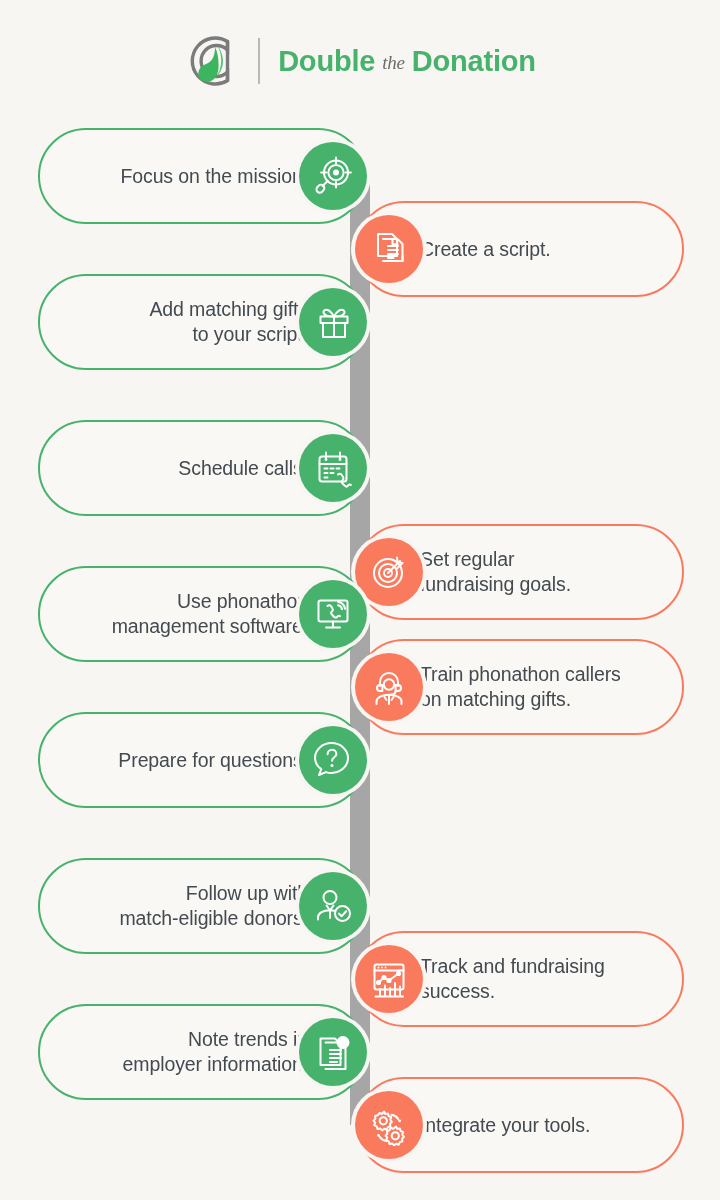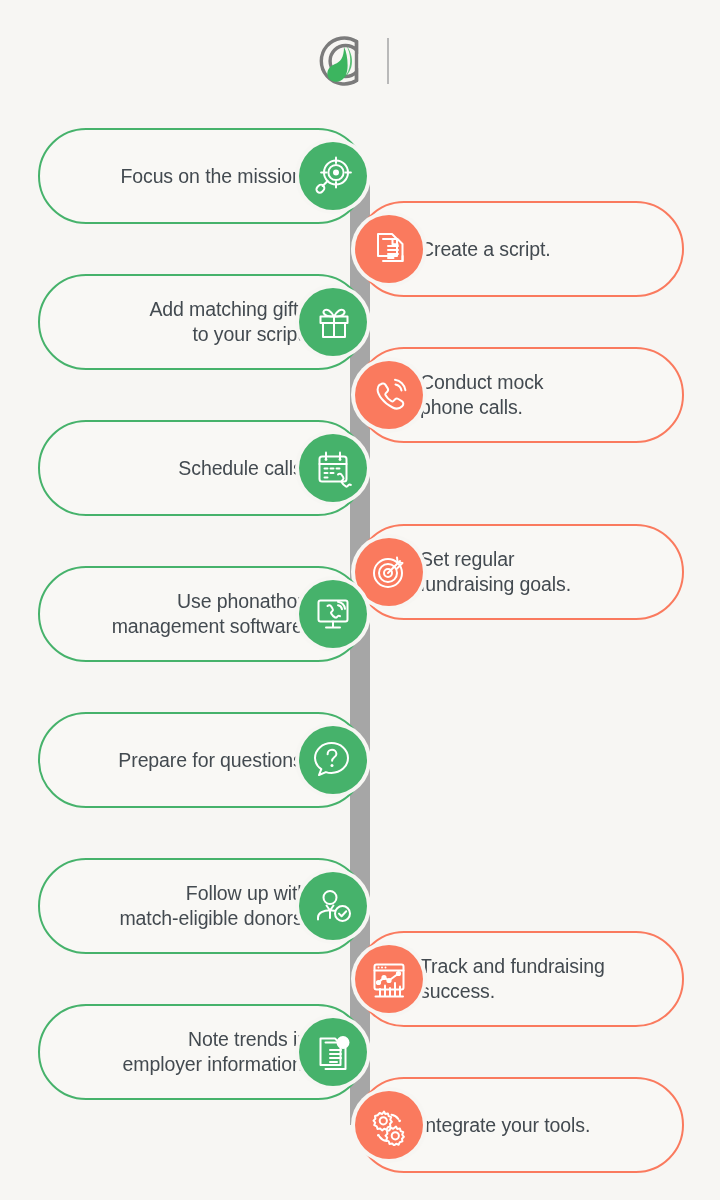--- a/index.html
+++ b/index.html
@@ -168,20 +168,25 @@
         <path d="M43.5 9.5 A23 23 0 1 0 43.5 48.5 L43.5 40 A15.5 15.5 0 1 1 43.5 18 Z" fill="none" stroke="#7b7b7b" stroke-width="3.4" stroke-linecap="round"></path>
         <path d="M43.5 9.5 L43.5 48.5" fill="none" stroke="#7b7b7b" stroke-width="3.4" stroke-linecap="round"></path>
 
         <path d="M31 15 C31 26 27 30 22 32 C16.5 34.3 13.5 38.6 14.6 43.6 C15.7 48.4 20.6 50.8 25.4 49.5 C31.7 47.8 34.6 41.6 34.6 33.5 C34.6 26 33.4 19.8 31 15 Z" fill="#3cb55f"></path>
         <path d="M33.6 13.8 C37.8 22 38.4 31.4 35.2 39.2 C33.7 42.8 31.3 45.8 28.4 47.8 C33.2 45 36.6 40.6 38.2 35.2 C40.2 28.4 38.6 20.4 33.6 13.8 Z" fill="#3cb55f" opacity="0.85"></path>
       </svg>
     </div>
 
     <div class="logo-divider"></div>
 
+    <div class="logo-words">
+      <span>Double</span>
+      <span class="logo-the">the</span>
+      <span>Donation</span>
+    </div>
 
   </div>
 </div>
 
 <div class="flow">
   <div class="connector" style="top: 54px; height: 949px;"></div>
 
 <div class="row left" style="top: 6px;">
       <div class="pill">
         <div class="pill-label">Focus on the mission.</div>
@@ -232,37 +237,20 @@
       </div>
       <div class="bubble">
         <div class="bubble-inner" style="background: rgb(70, 178, 107);">
           <svg width="42" height="42" viewBox="0 0 40 42">
             <g fill="none" stroke="#fff" stroke-width="2" stroke-linecap="round" stroke-linejoin="round">
               <rect x="7.5" y="15.5" width="27" height="6.5"></rect>
               <rect x="10" y="22" width="22" height="14"></rect>
               <line x1="21" y1="15.5" x2="21" y2="36"></line>
               <path d="M21 15.5c-3-5.5-7-8-9.5-6.2-2 1.5-1 4.6 3 5.6 2.3.6 4.6.6 6.5.6z"></path>
               <path d="M21 15.5c3-5.5 7-8 9.5-6.2 2 1.5 1 4.6-3 5.6-2.3.6-4.6.6-6.5.6z"></path>
-            </g>
-          </svg>
-        </div>
-      </div>
-    </div>
-    <div class="row right" style="top: 225px;">
-      <div class="pill">
-        <div class="pill-label">Conduct mock
-phone calls.</div>
-      </div>
-      <div class="bubble">
-        <div class="bubble-inner" style="background: rgb(250, 122, 94);">
-          <svg width="42" height="42" viewBox="0 0 40 42">
-            <g fill="none" stroke="#fff" stroke-width="2" stroke-linecap="round" stroke-linejoin="round">
-              <path d="M11.5 10.5c1.8-1.8 4-1.2 5 .4l2.2 3.5c.8 1.3.5 2.4-.5 3.4l-1.6 1.6c-.5.5-.5 1 0 1.9 1 1.9 3.9 4.8 5.8 5.8.9.5 1.4.5 1.9 0l1.6-1.6c1-1 2.1-1.3 3.4-.5l3.5 2.2c1.6 1 2.2 3.2.4 5-2.6 2.6-6.2 3-9.6 1.3-4-2-8.1-5-11-8.8-2.6-3.4-4-6.4-4-9.2 0-2 .9-3.7 1.9-4.7z"></path>
-              <path d="M26.5 10.5c3 .6 5.4 3 6 6"></path>
-              <path d="M26 5.8c5.4.8 9.6 5 10.4 10.4"></path>
             </g>
           </svg>
         </div>
       </div>
     </div>
     <div class="row left" style="top: 298px;">
       <div class="pill">
         <div class="pill-label">Schedule calls.</div>
       </div>
       <div class="bubble">
@@ -314,20 +302,43 @@
       <div class="bubble">
         <div class="bubble-inner" style="background: rgb(70, 178, 107);">
           <svg width="42" height="42" viewBox="0 0 40 42">
             <g fill="none" stroke="#fff" stroke-width="2" stroke-linecap="round" stroke-linejoin="round">
               <rect x="5.5" y="7.5" width="29" height="21" rx="2"></rect>
               <line x1="20" y1="28.5" x2="20" y2="34"></line>
               <line x1="13" y1="34.5" x2="27" y2="34.5"></line>
               <path d="M14.5 13c1.3-1.3 2.9-.9 3.6.3l1.5 2.4c.6.9.4 1.7-.3 2.4l-1.1 1.1c-.4.4-.4.7 0 1.3.7 1.3 2.7 3.3 4 4 .6.4 1 .4 1.3 0l1.1-1.1c.7-.7 1.5-.9 2.4-.3"></path>
               <path d="M25 12.2c2 .4 3.6 2 4 4"></path>
               <path d="M25 8.8c3.6.6 6.4 3.4 7 7"></path>
+            </g>
+          </svg>
+        </div>
+      </div>
+    </div>
+    <div class="row right" style="top: 517px;">
+      <div class="pill">
+        <div class="pill-label">Train phonathon callers
+on matching gifts.</div>
+      </div>
+      <div class="bubble">
+        <div class="bubble-inner" style="background: rgb(250, 122, 94);">
+          <svg width="42" height="42" viewBox="0 0 40 42">
+            <g fill="none" stroke="#fff" stroke-width="2" stroke-linecap="round" stroke-linejoin="round">
+              <path d="M11 20v-4a9 9 0 0 1 18 0v4"></path>
+              <path d="M11 19h2.4v6H11a2.2 2.2 0 0 1 0-6z"></path>
+              <path d="M29 19h-2.4v6H29a2.2 2.2 0 0 0 0-6z"></path>
+              <path d="M26.6 25c0 2.2-2.1 3.4-4.6 3.4"></path>
+              <circle cx="20" cy="18.5" r="5.2"></circle>
+              <path d="M7.5 38v-2.5c0-4.2 5.6-6.7 12.5-6.7s12.5 2.5 12.5 6.7V38"></path>
+              <line x1="20" y1="29" x2="20" y2="38"></line>
+              <line x1="15.5" y1="31" x2="17.5" y2="34"></line>
+              <line x1="24.5" y1="31" x2="22.5" y2="34"></line>
             </g>
           </svg>
         </div>
       </div>
     </div>
     <div class="row left" style="top: 590px;">
       <div class="pill">
         <div class="pill-label">Prepare for questions.</div>
       </div>
       <div class="bubble">

